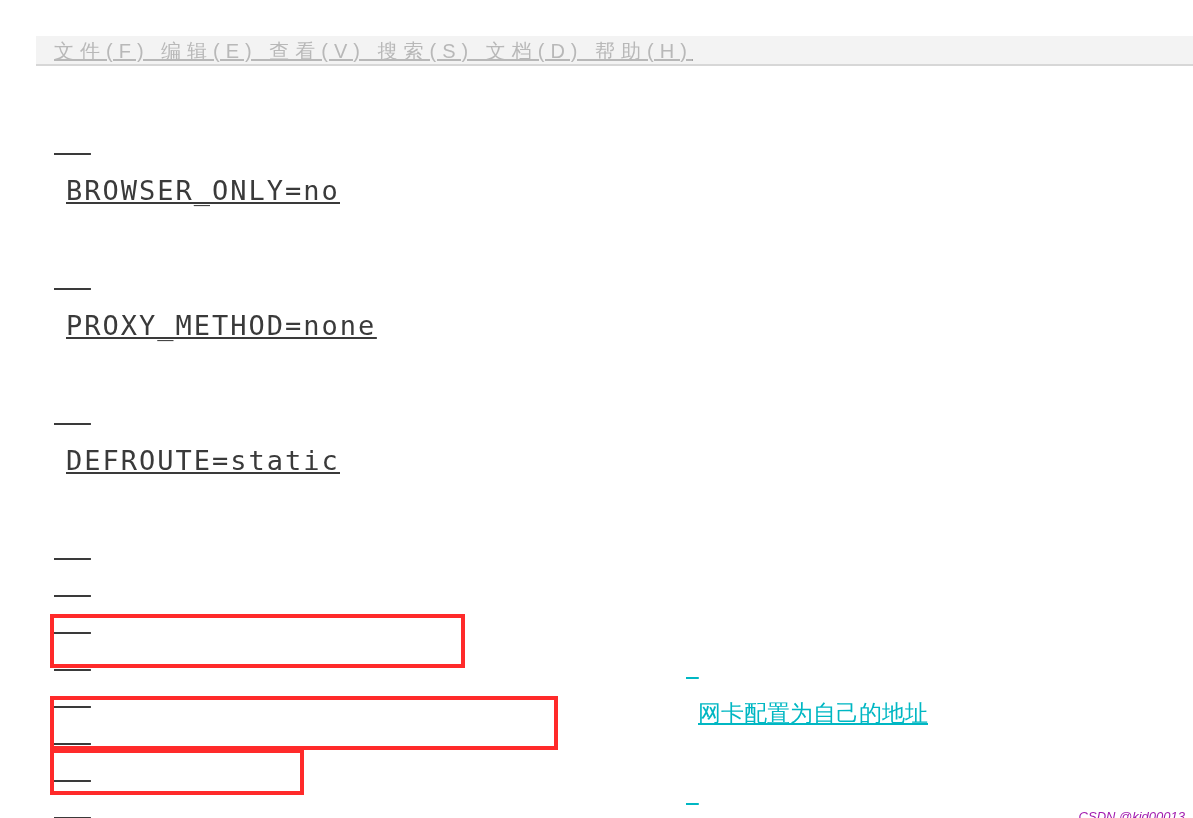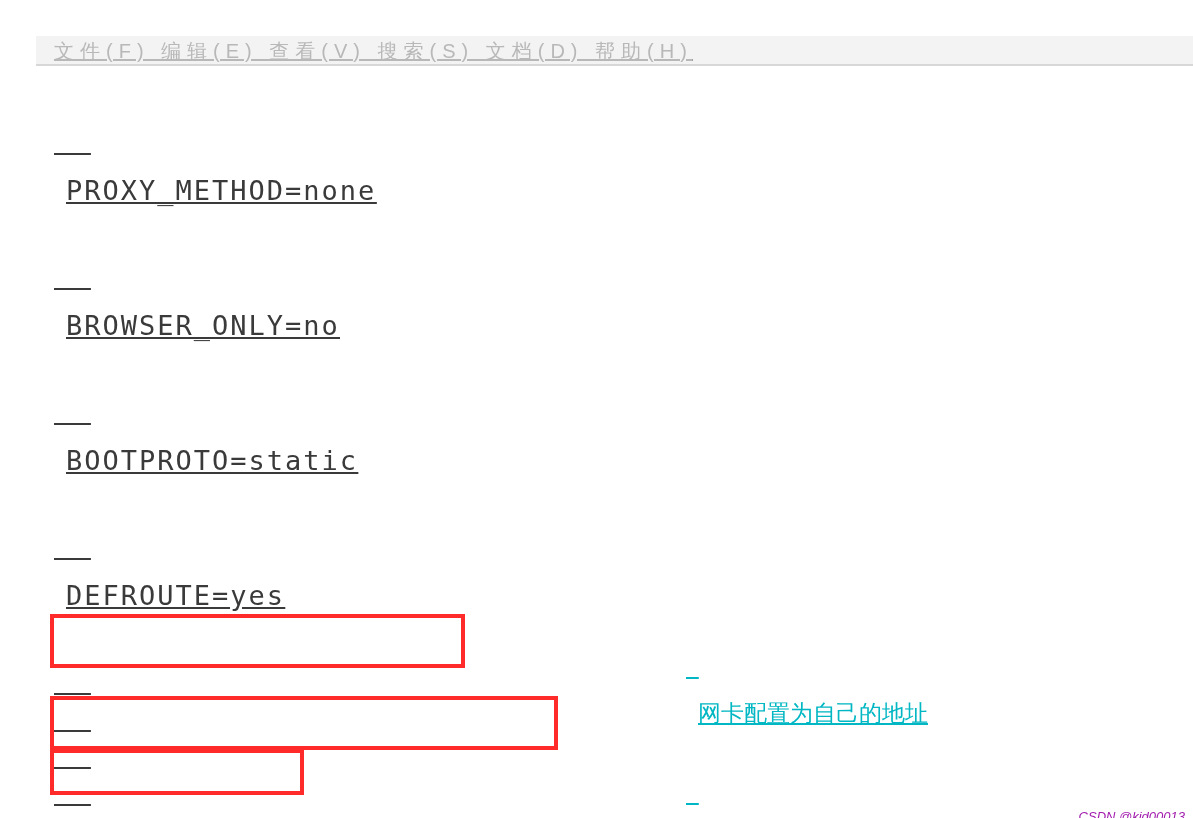--- a/index.html
+++ b/index.html
@@ -63,24 +63,23 @@
       font-style: italic;
       letter-spacing: 0;
     }
   </style>
 </head>
 <body>
 
 <div class="menubar">文件(F)  编辑(E)  查看(V)  搜索(S)  文档(D)  帮助(H)</div>
 
 <div class="editor">
+  <span class="config-line">BROWSER_ONLY=no</span>
   <span class="config-line">PROXY_METHOD=none</span>
-  <span class="config-line">BROWSER_ONLY=no</span>
-  <span class="config-line">BOOTPROTO=static</span>
-  <span class="config-line">DEFROUTE=yes</span>
+  <span class="config-line">DEFROUTE=static</span>
   
   
   
   
   
   
   
   
   
   

